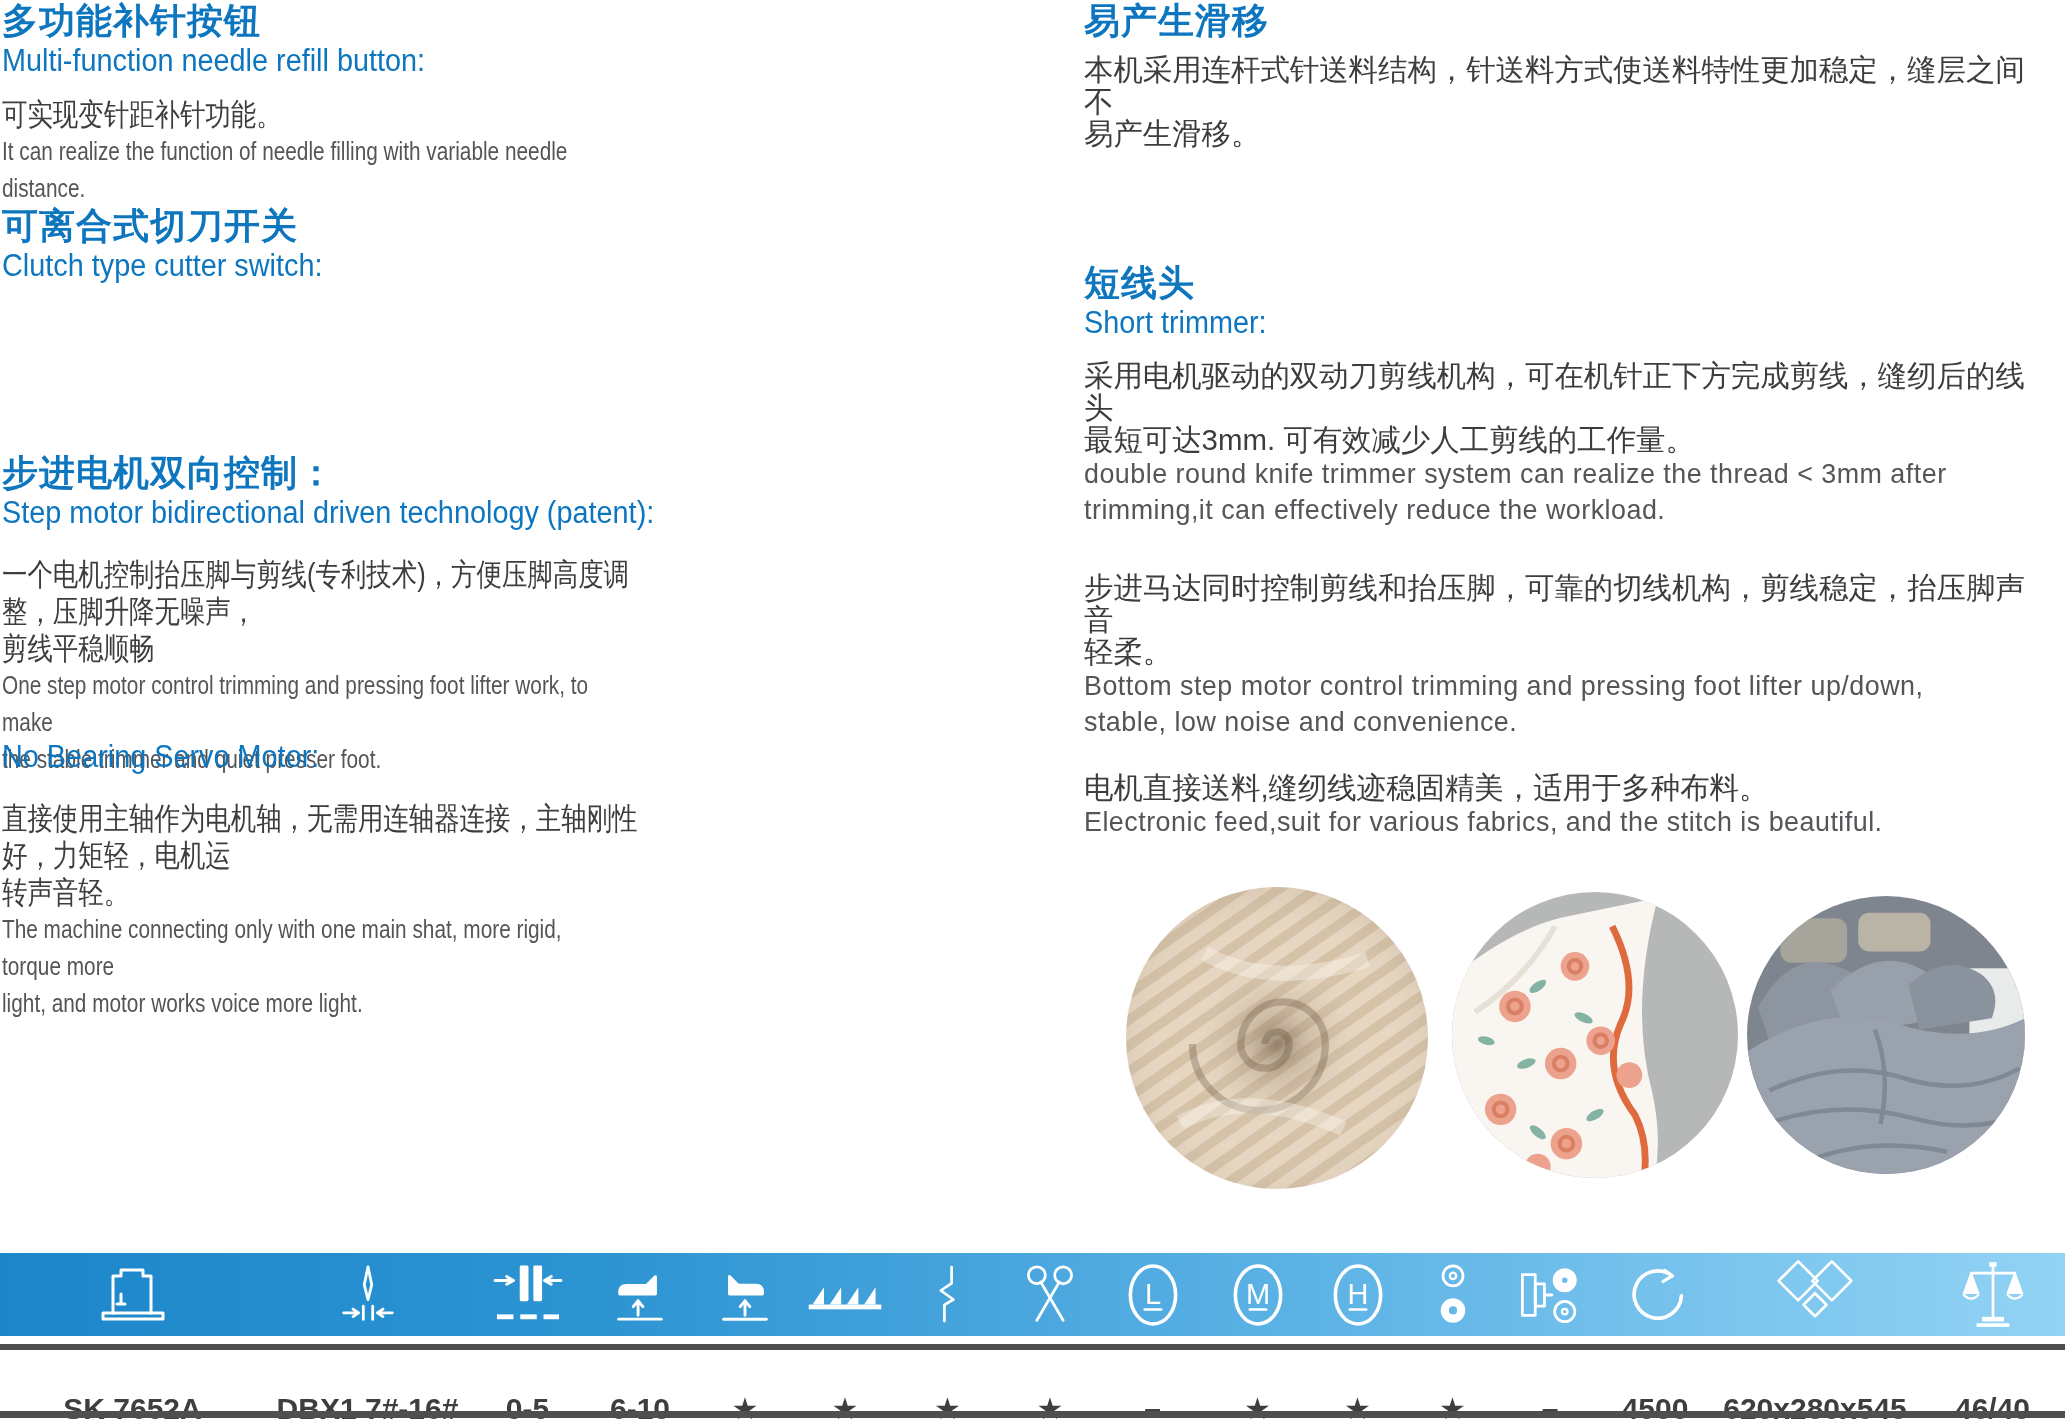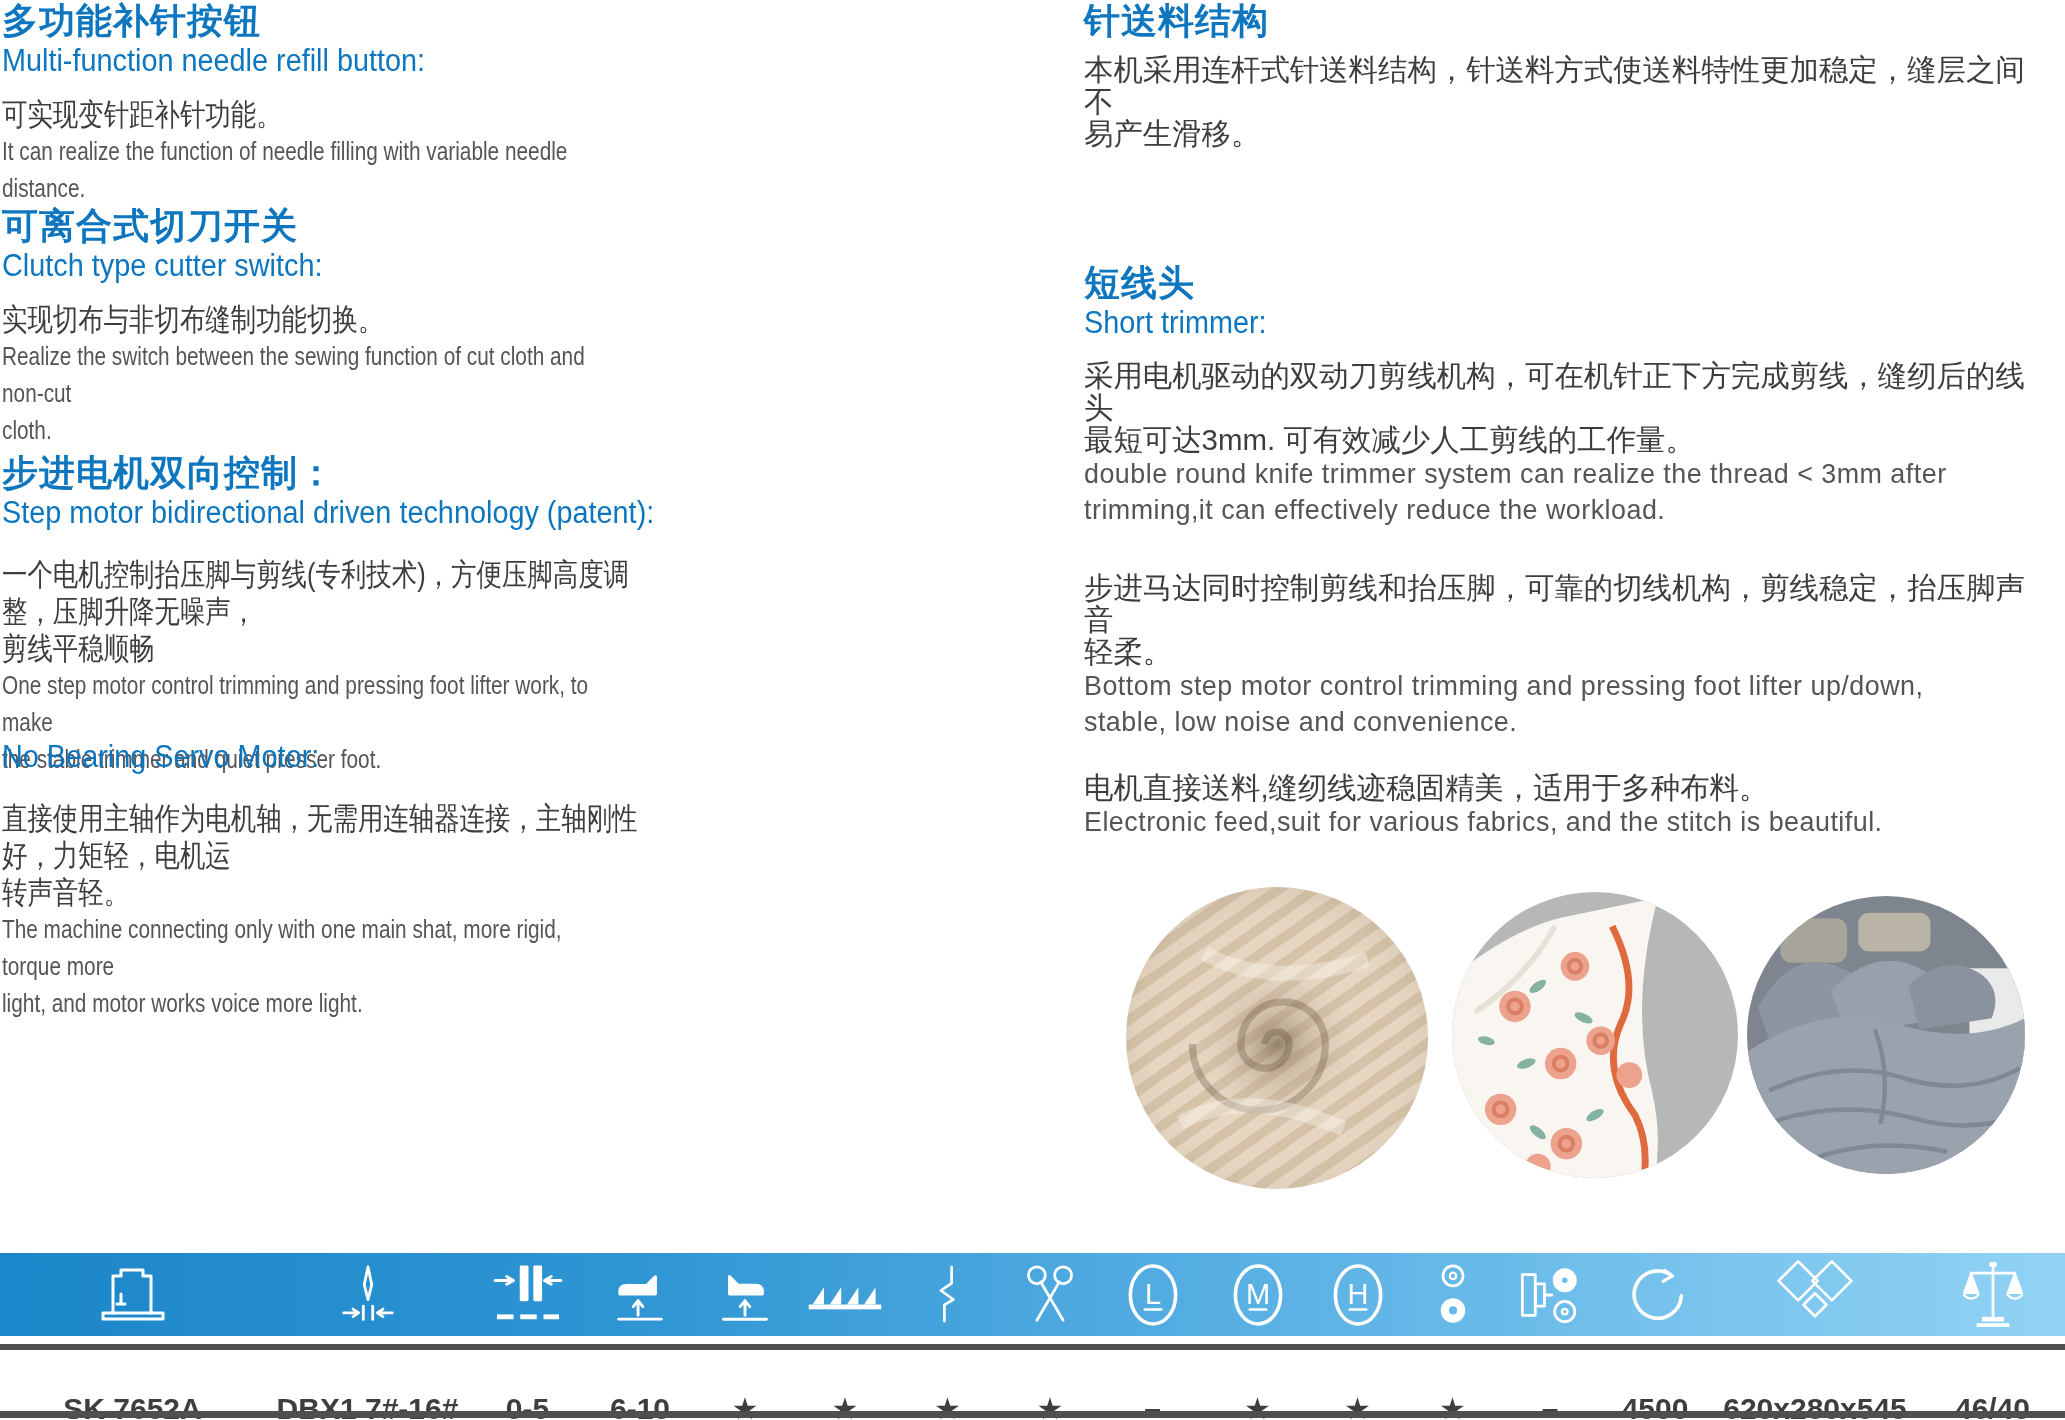--- a/index.html
+++ b/index.html
@@ -62,25 +62,20 @@
       <div class="h-en"><span class="fit cnd-h">Multi-function needle refill button:</span></div>
       <div class="body">
         <div class="b-cn"><span class="fit cnd-cn">可实现变针距补针功能。</span></div>
         <div class="b-en"><span class="fit cnd-en">It can realize the function of needle filling with variable needle distance.</span></div>
       </div>
     </div>
 
     <div class="sec" style="top:205px">
       <div class="h-cn">可离合式切刀开关</div>
       <div class="h-en"><span class="fit cnd-h">Clutch type cutter switch:</span></div>
-      <div class="body">
-        <div class="b-cn"><span class="fit cnd-cn">实现切布与非切布缝制功能切换。</span></div>
-        <div class="b-en"><span class="fit cnd-en">Realize the switch between the sewing function of cut cloth and non-cut
-cloth.</span></div>
-      </div>
     </div>
 
     <div class="sec" style="top:452px">
       <div class="h-cn">步进电机双向控制：</div>
       <div class="h-en"><span class="fit cnd-h">Step motor bidirectional driven technology (patent):</span></div>
       <div class="body" style="margin-top:24px">
         <div class="b-cn"><span class="fit cnd-cn">一个电机控制抬压脚与剪线(专利技术)，方便压脚高度调整，压脚升降无噪声，
 剪线平稳顺畅</span></div>
         <div class="b-en"><span class="fit cnd-en">One step motor control trimming and pressing foot lifter work, to make
 the stable trimmer and quiet presser foot.</span></div>
@@ -94,21 +89,21 @@
 转声音轻。</span></div>
         <div class="b-en"><span class="fit cnd-en">The machine connecting only with one main shat, more rigid, torque more
 light, and motor works voice more light.</span></div>
       </div>
     </div>
   </div>
 
   <div class="col col-right">
 
     <div class="sec" style="top:0px">
-      <div class="h-cn">针送料结构</div>
+      <div class="h-cn">易产生滑移</div>
       <div class="body" style="margin-top:12px">
         <div class="b-cn"><span class="fit cnd-cn">本机采用连杆式针送料结构，针送料方式使送料特性更加稳定，缝层之间不
 易产生滑移。</span></div>
       </div>
     </div>
 
     <div class="sec" style="top:262px">
       <div class="h-cn">短线头</div>
       <div class="h-en"><span class="fit cnd-h">Short trimmer:</span></div>
       <div class="body" style="margin-top:18px">

